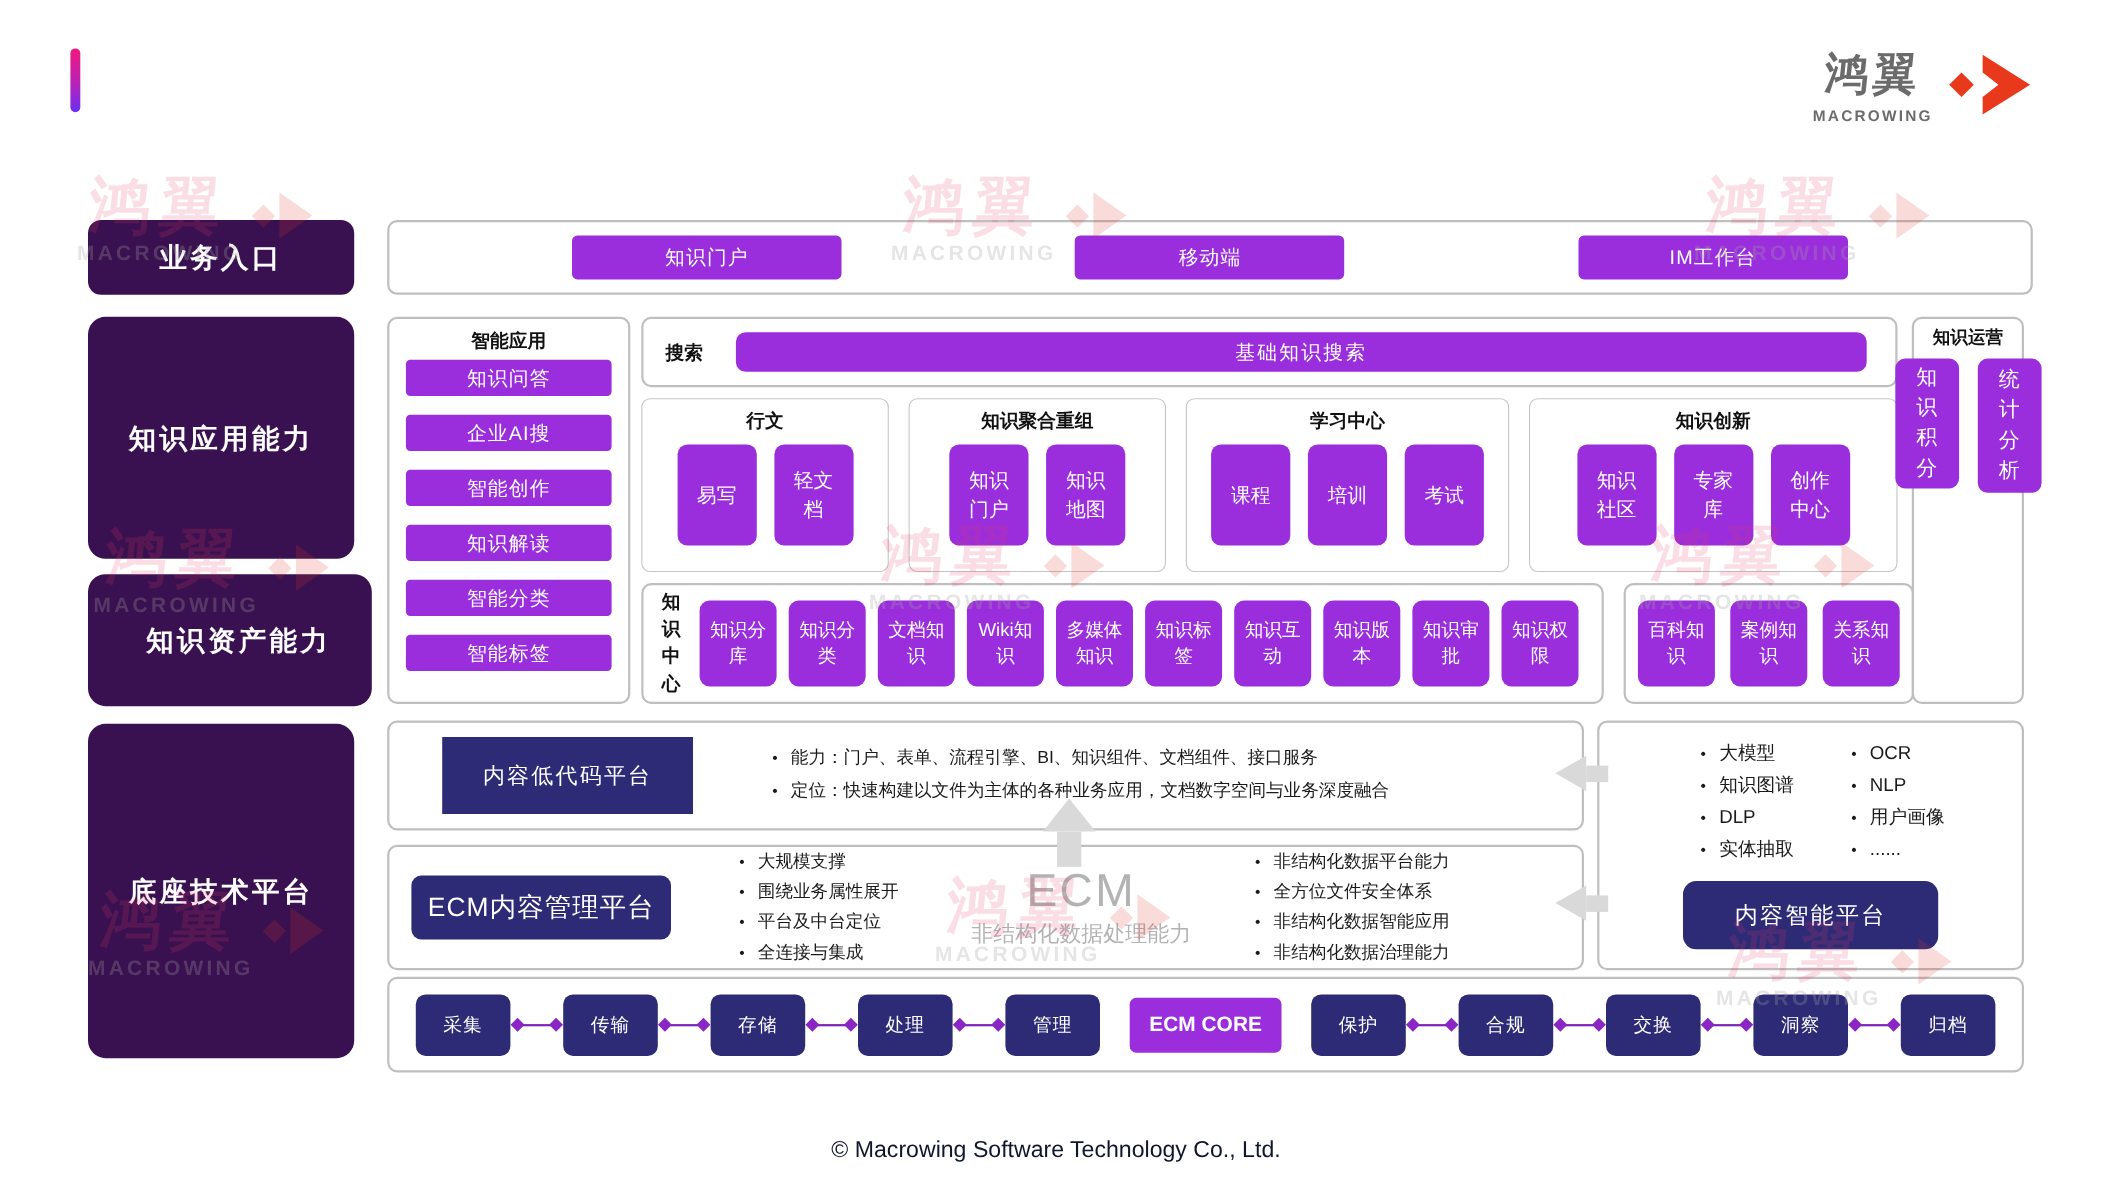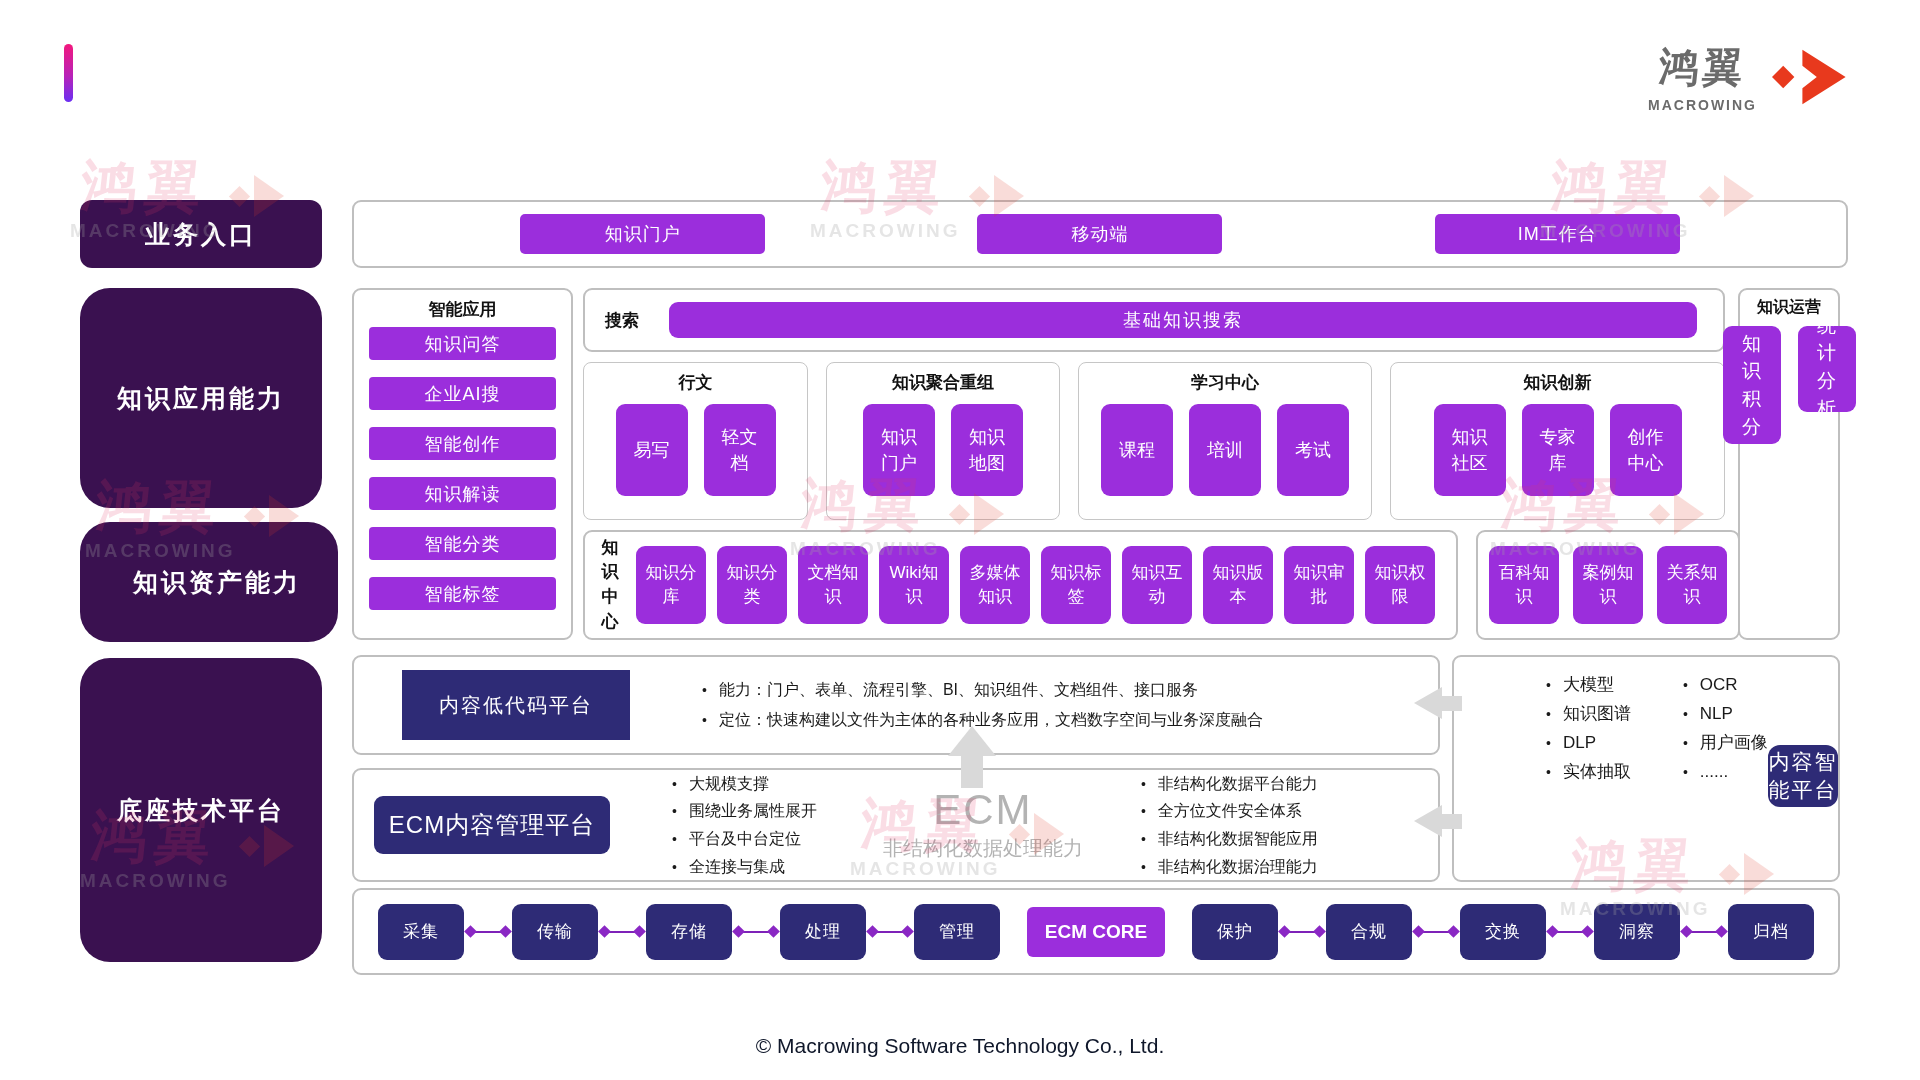--- a/index.html
+++ b/index.html
@@ -10,21 +10,21 @@
   .title-accent{position:absolute;left:64px;top:44px;width:9px;height:58px;border-radius:5px;
     background:linear-gradient(180deg,#F2187D 0%,#B822B8 55%,#6B2FF2 100%);}
   .page-title{position:absolute;left:90px;top:48px;font-family:"Liberation Serif","DejaVu Serif",serif;
     font-size:35px;font-weight:bold;color:#3d3d3d;letter-spacing:2px;}
   .logo{position:absolute;left:1648px;top:40px;display:flex;align-items:center;gap:14px;}
   .logo-txt{display:flex;flex-direction:column;align-items:center;}
   .logo-cjk{font-size:40px;font-weight:bold;color:#6b6b6b;letter-spacing:4px;transform:skewX(-6deg);}
   .logo-latin{font-size:14px;font-weight:bold;color:#6b6b6b;letter-spacing:2px;margin-top:2px;}
 
   
-  .rail-box{position:absolute;left:80px;width:242px;background:#3A1150;border-radius:30px;
+  .rail-box{position:absolute;left:80px;width:242px;background:#3A1150;border-radius:16px;
     color:#fff;font-size:25px;font-weight:bold;display:flex;align-items:center;justify-content:center;
     letter-spacing:3px;z-index:2;}
   #left-rail .rail-box:nth-child(1){top:200px;height:68px;border-radius:12px;}
   #left-rail .rail-box:nth-child(2){top:288px;height:220px;}
   #left-rail .rail-box:nth-child(3){top:522px;height:120px;padding-left:16px;}
   #left-rail .rail-box:nth-child(4){top:658px;height:304px;}
 
   
   .panel{position:absolute;border:2px solid #BFBFBF;border-radius:9px;box-sizing:border-box;background:transparent;}
   .subpanel{border:1.5px solid #C6C6C6;border-radius:8px;box-sizing:border-box;}
@@ -64,39 +64,39 @@
   #kc-panel{left:583px;top:530px;width:875px;height:110px;display:flex;align-items:center;padding:0 10px;gap:11px;}
   #kc-label{width:26px;font-size:17px;font-weight:bold;color:#111;line-height:1.45;text-align:center;margin:0 2px;}
   .kc-btn{width:70px;height:78px;border-radius:9px;font-size:17px;padding:0 8px;line-height:1.4;flex:none;}
   #kc-extra{left:1476px;top:530px;width:264px;height:110px;display:flex;align-items:center;justify-content:center;gap:14px;}
 
   
   #ops-panel{left:1738px;top:288px;width:102px;height:352px;display:flex;flex-direction:column;align-items:center;padding-top:7px;}
   #ops-list{display:flex;flex-direction:row;gap:17px;margin-top:8px;}
   .ops-btn{width:58px;border-radius:9px;font-size:19px;line-height:1.45;padding:10px 19px 10px 19px;}
   #ops-list .ops-btn:nth-child(1){height:118px;}
-  #ops-list .ops-btn:nth-child(2){height:86px;font-family:Liberation Mono, monospace;}
+  #ops-list .ops-btn:nth-child(2){height:122px;}
 
   
   #lowcode-panel{left:352px;top:655px;width:1088px;height:100px;display:flex;align-items:center;}
   #lowcode-btn{margin-left:48px;width:228px;height:70px;border-radius:0;font-size:20px;letter-spacing:2px;flex:none;}
   #lowcode-bullets{margin-left:72px;}
 
   
   #ecm-panel{left:352px;top:768px;width:1088px;height:114px;display:flex;align-items:center;}
   #ecm-btn{margin-left:20px;width:236px;height:58px;border-radius:9px;font-size:24px;letter-spacing:1px;flex:none;}
   #ecm-left-bullets{margin-left:62px;}
   #ecm-left-bullets .bullet,#ecm-right-bullets .bullet{line-height:1.72;}
   #ecm-center{margin-left:46px;width:240px;text-align:center;flex:none;}
   #ecm-center-title{font-size:42px;color:#B3B3B3;letter-spacing:2px;line-height:1.0;}
   #ecm-center-sub{font-size:20px;color:#B3B3B3;margin-top:4px;white-space:nowrap;}
   #ecm-right-bullets{margin-left:38px;}
 
   
-  #intel-panel{left:1452px;top:655px;width:388px;height:227px;display:flex;flex-direction:row;align-items:center;}
+  #intel-panel{left:1452px;top:655px;width:388px;height:227px;display:flex;flex-direction:column;align-items:center;}
   #intel-cols{display:flex;gap:52px;margin-top:14px;align-self:flex-start;margin-left:92px;}
   #intel-cols .bullet{font-size:17px;line-height:1.7;}
   #intel-btn{width:232px;height:62px;border-radius:12px;font-size:21px;letter-spacing:2px;margin-top:14px;}
 
   
   .up-arrow{position:absolute;left:948px;top:726px;width:48px;z-index:4;}
   .up-arrow .tri{width:0;height:0;border-left:24px solid transparent;border-right:24px solid transparent;
     border-bottom:30px solid #D9D9D9;}
   .up-arrow .stem{width:22px;height:32px;background:#D9D9D9;margin:0 auto;}
   .left-arrow{position:absolute;display:flex;align-items:center;z-index:4;}

